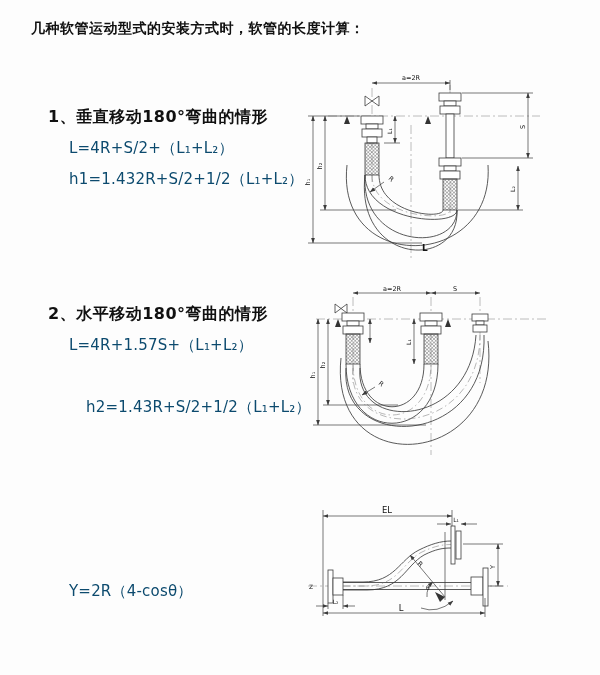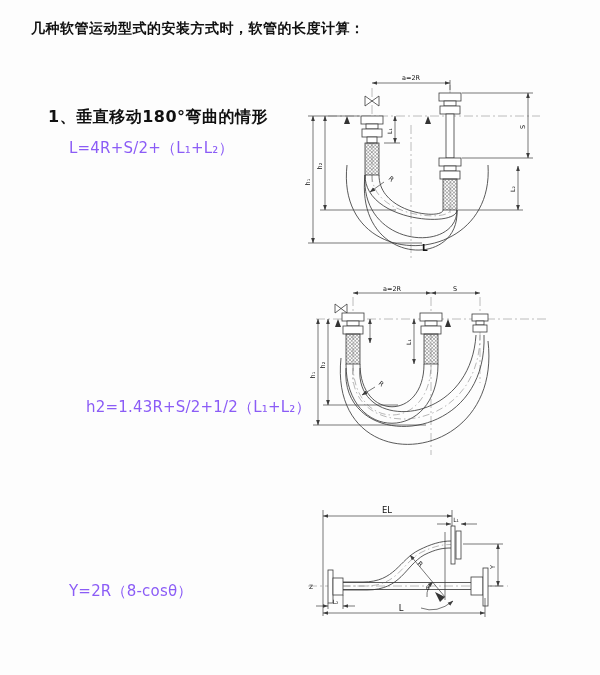--- a/index.html
+++ b/index.html
@@ -1,20 +1,20 @@
 <!DOCTYPE html>
 <html><head>
 <meta charset="utf-8">
 <style>
   html,body{margin:0;padding:0;background:#fff;}
   body{width:600px;height:675px;font-family:"DejaVu Sans",sans-serif;color:#111;}
   .page{position:relative;width:600px;height:675px;background:#fdfdfd;overflow:hidden;}
   .title{position:absolute;left:31px;top:20px;font-size:14px;font-weight:600;letter-spacing:.5px;white-space:nowrap;}
   .heading{position:absolute;font-size:16px;font-weight:600;letter-spacing:.5px;white-space:nowrap;}
-  .formula{position:absolute;font-size:15px;font-weight:400;color:#8b5cf6;white-space:nowrap;letter-spacing:.2px;}
+  .formula{position:absolute;font-size:15px;font-weight:400;color:#0c4a6e;white-space:nowrap;letter-spacing:.2px;}
   svg{position:absolute;overflow:visible;}
   svg .ln{stroke:#3c3c3c;stroke-width:.7;fill:none;}
   svg .cl{stroke:#8a8a8a;stroke-width:.55;fill:none;stroke-dasharray:9 3 2 3;}
   svg .hose{stroke:#3c3c3c;stroke-width:.85;fill:none;}
   svg .hosed{stroke:#7c7c7c;stroke-width:.55;fill:none;stroke-dasharray:7 3 1.5 3;}
   svg .fit{fill:#fff;stroke:#3c3c3c;stroke-width:.8;}
   svg .braid1{fill:url(#b1);stroke:#3c3c3c;stroke-width:.8;}
   svg .braid2{fill:url(#b2);stroke:#3c3c3c;stroke-width:.8;}
   svg .solid{fill:#333;stroke:none;}
   svg text{font-family:"DejaVu Sans",sans-serif;fill:#151515;}
@@ -25,24 +25,27 @@
 </style>
 </head>
 <body>
 
 <div class="page">
 
   <div class="title">几种软管运动型式的安装方式时，软管的长度计算：</div>
 
   <div class="heading" style="left:48px;top:107px">1、垂直移动180°弯曲的情形</div>
   <div class="formula" style="left:69px;top:139px">L=4R+S/2+（L₁+L₂）</div>
-
+  <div class="formula" style="left:69px;top:170px">h1=1.432R+S/2+1/2（L₁+L₂）</div>
+
+  <div class="heading" style="left:48px;top:304px">2、水平移动180°弯曲的情形</div>
+  <div class="formula" style="left:69px;top:336px">L=4R+1.57S+（L₁+L₂）</div>
   <div class="formula" style="left:86px;top:398px">h2=1.43R+S/2+1/2（L₁+L₂）</div>
 
-  <div class="formula" style="left:69px;top:582px">Y=2R（8-cosθ）</div>
+  <div class="formula" style="left:69px;top:582px">Y=2R（4-cosθ）</div>
 
   <svg style="left:300px;top:70px" width="265" height="195" viewBox="0 0 265 195">
     <defs>
       <pattern id="b1" width="3.5" height="3.5" patternUnits="userSpaceOnUse">
         <path d="M0,3.5 L3.5,0 M0,0 L3.5,3.5" stroke="#666" stroke-width="0.5"></path>
       </pattern>
       <marker id="m1e" viewBox="0 0 8 8" refX="7.5" refY="4" markerWidth="8" markerHeight="8" orient="auto">
         <path d="M0,1.2 L8,4 L0,6.8 Z" fill="#3c3c3c"></path>
       </marker>
       <marker id="m1s" viewBox="0 0 8 8" refX="7.5" refY="4" markerWidth="8" markerHeight="8" orient="auto-start-reverse">

